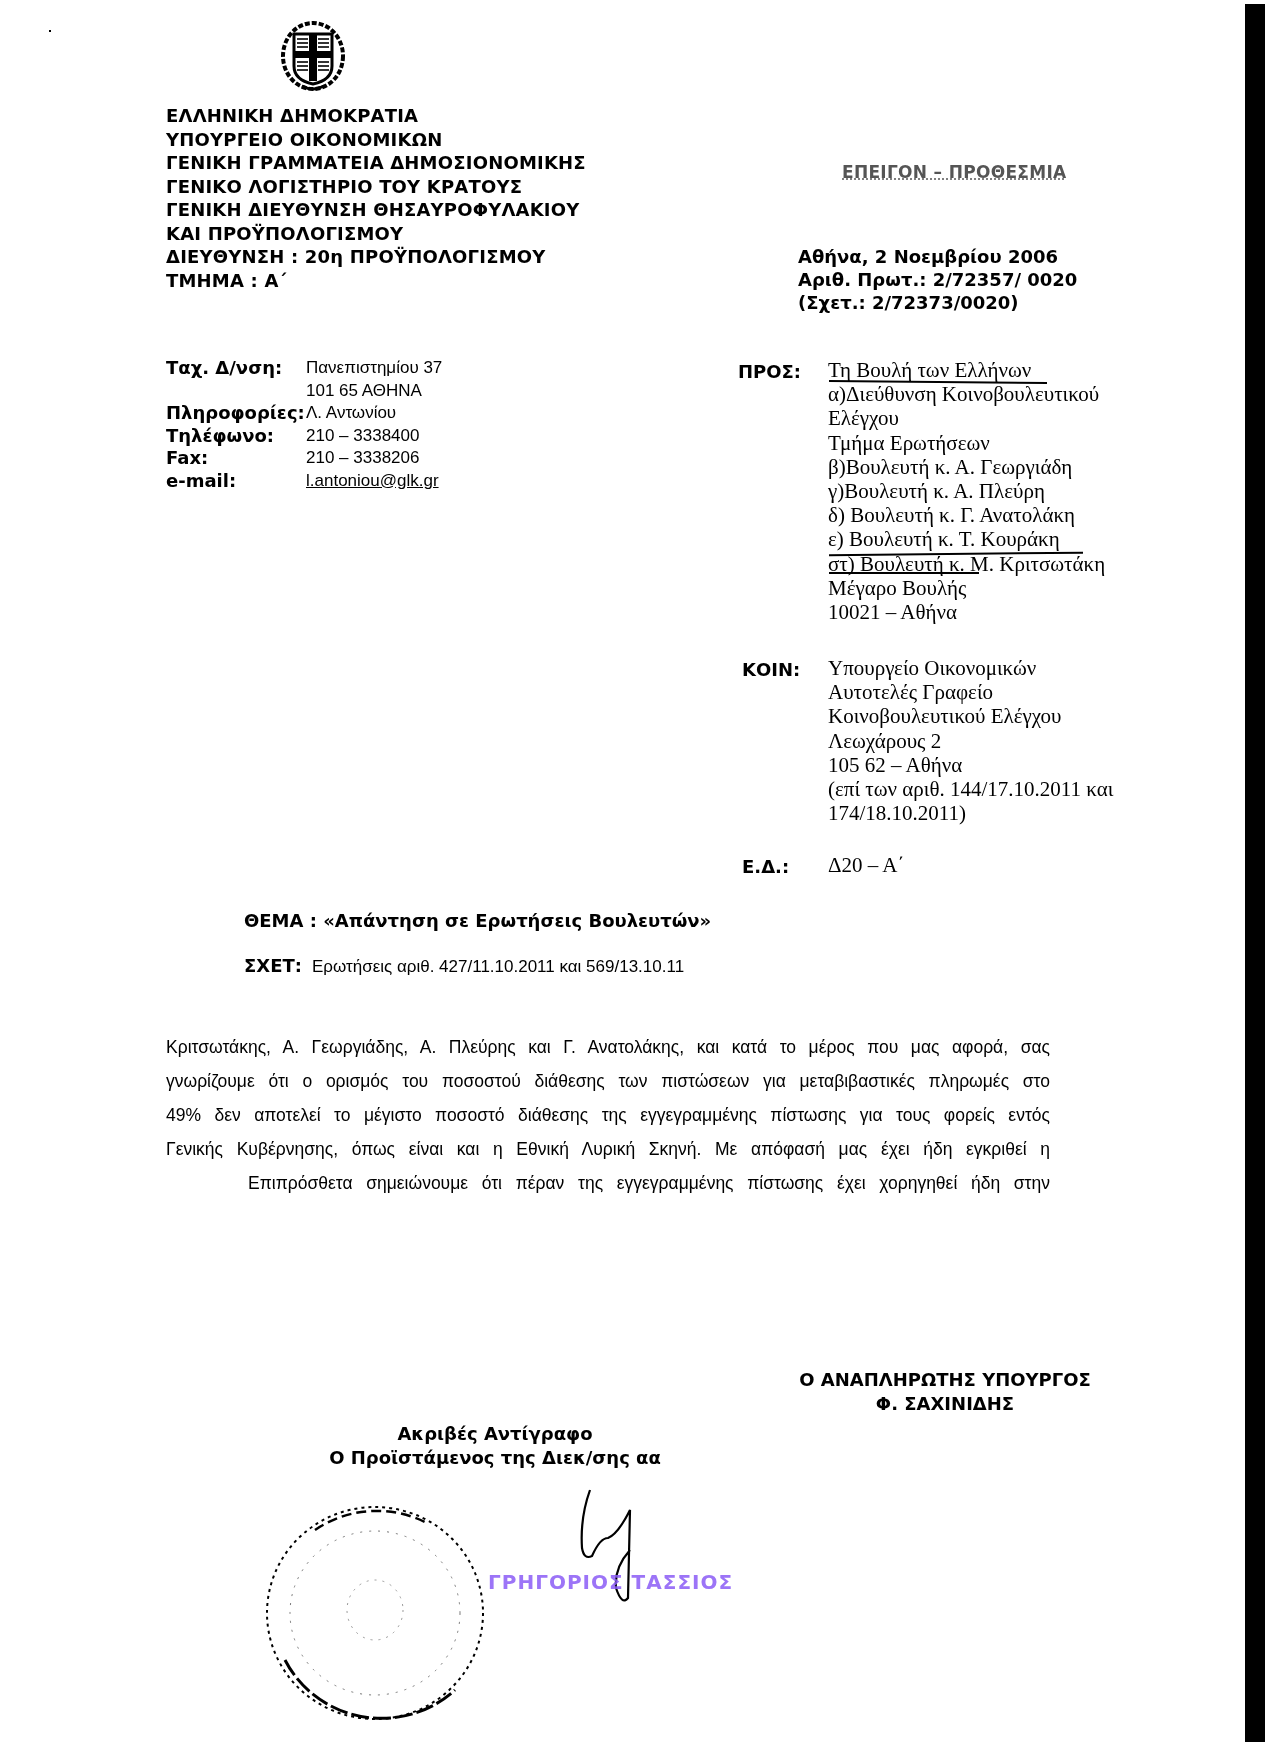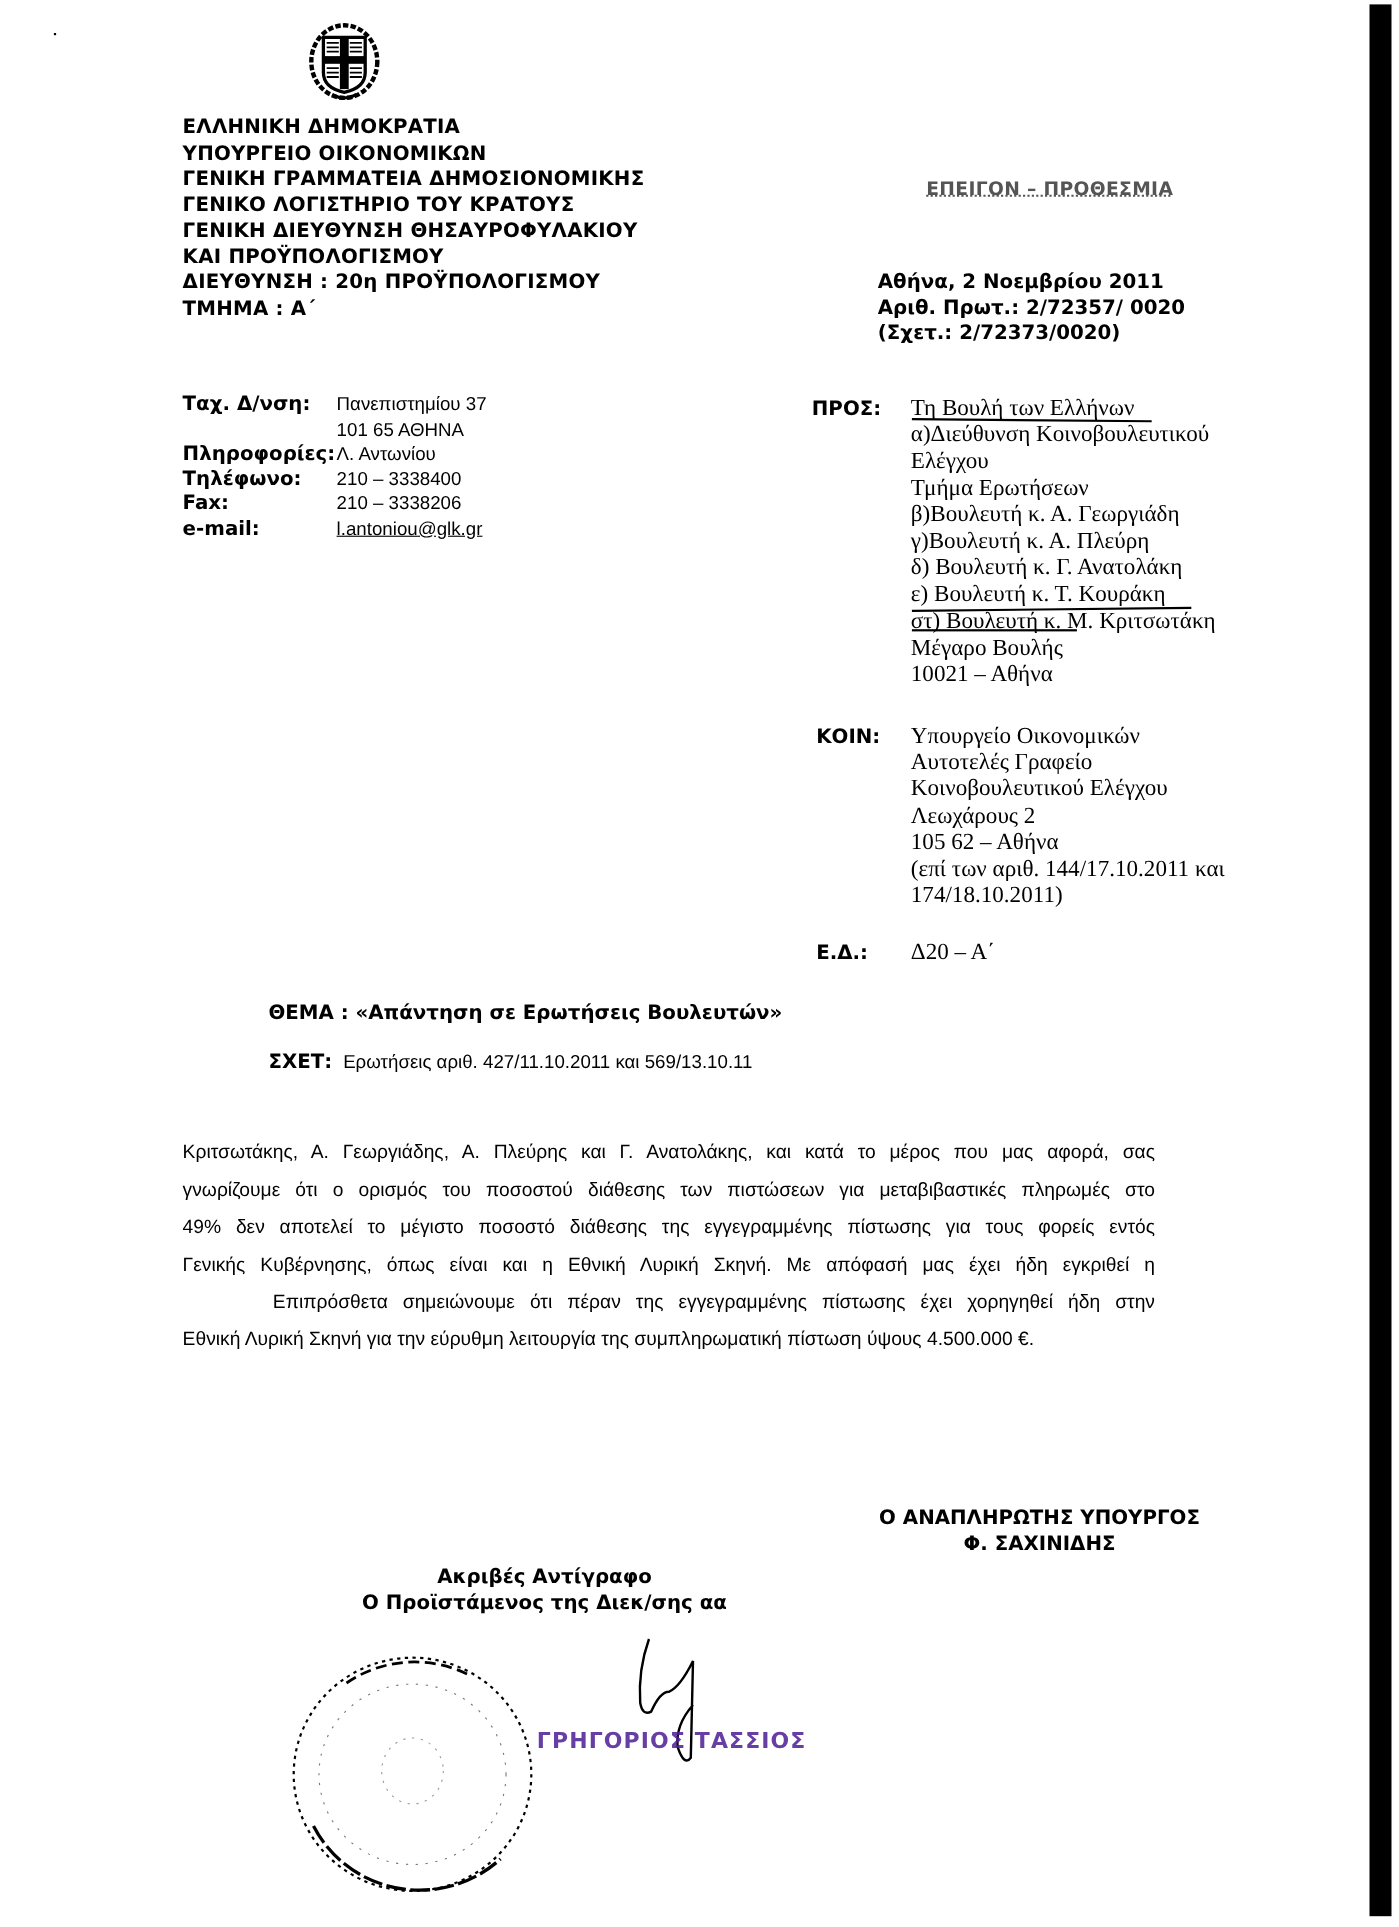--- a/index.html
+++ b/index.html
@@ -23,21 +23,21 @@
   .sxet { font-size: 17px; white-space: nowrap; font-family: "Liberation Sans", sans-serif; }
   .body-line {
     font-size: 17.5px; line-height: 34px; white-space: nowrap;
     font-family: "Liberation Sans", sans-serif; text-align: justify; text-align-last: justify;
     width: 884px;
   }
   .body-line.last { text-align-last: left; }
   .sign { font-size: 18px; font-weight: bold; white-space: nowrap; text-align: center; }
   .right-bar { position: absolute; left: 1245px; top: 4px; width: 20px; height: 1738px; background: #000; }
   .strike { position: absolute; height: 1.5px; background: #000; }
-  .stamp-name { font-size: 20px; font-weight: bold; color: #4c1d95; letter-spacing: 1px; white-space: nowrap; opacity: 0.85; }
+  .stamp-name { font-size: 20px; font-weight: bold; color: #8b5cf6; letter-spacing: 1px; white-space: nowrap; opacity: 0.85; }
 </style>
 </head>
 <body>
 
 <div class="abs" style="left:49px;top:30px;width:2px;height:2px;background:#000;"></div>
 
 <div class="abs" style="left:280px;top:20px;width:66px;height:74px;">
   <svg width="66" height="74" viewBox="0 0 66 74">
     <ellipse cx="33" cy="36" rx="30" ry="33" fill="none" stroke="#000" stroke-width="4" stroke-dasharray="5 2"></ellipse>
     <path d="M14 14 H52 V46 Q52 60 33 64 Q14 60 14 46 Z" fill="#fff" stroke="#000" stroke-width="3"></path>
@@ -68,21 +68,21 @@
   <div class="hdr-line">ΓΕΝΙΚΟ ΛΟΓΙΣΤΗΡΙΟ ΤΟΥ ΚΡΑΤΟΥΣ</div>
   <div class="hdr-line">ΓΕΝΙΚΗ ΔΙΕΥΘΥΝΣΗ ΘΗΣΑΥΡΟΦΥΛΑΚΙΟΥ</div>
   <div class="hdr-line">ΚΑΙ ΠΡΟΫΠΟΛΟΓΙΣΜΟΥ</div>
   <div class="hdr-line">ΔΙΕΥΘΥΝΣΗ : 20η ΠΡΟΫΠΟΛΟΓΙΣΜΟΥ</div>
   <div class="hdr-line">ΤΜΗΜΑ : Α΄</div>
 </div>
 
 <div class="abs urgent" style="left:842px;top:162px;">ΕΠΕΙΓΟΝ – ΠΡΟΘΕΣΜΙΑ</div>
 
 <div class="abs" style="left:798px;top:245px;">
-  <div class="ref-line">Αθήνα, 2 Νοεμβρίου 2011</div>
+  <div class="ref-line">Αθήνα, 2 Νοεμβρίου 2006</div>
   <div class="ref-line">Αριθ. Πρωτ.: 2/72357/ 0020</div>
   <div class="ref-line">(Σχετ.: 2/72373/0020)</div>
 </div>
 
 <div class="abs" style="left:166px;top:357px;width:360px;">
   <div style="display:flex;">
     <div class="contact-label" style="width:140px;">Ταχ. Δ/νση:</div>
     <div class="contact-val">Πανεπιστημίου 37</div>
   </div>
   <div style="display:flex;">
@@ -145,21 +145,20 @@
   <span class="subject">ΣΧΕΤ:</span>
   <span class="sxet" style="margin-left:10px;">Ερωτήσεις αριθ. 427/11.10.2011 και 569/13.10.11</span>
 </div>
 
 <div class="abs" style="left:166px;top:1030px;">
   <div class="body-line">Κριτσωτάκης, Α. Γεωργιάδης, Α. Πλεύρης και Γ. Ανατολάκης, και κατά το μέρος που μας αφορά, σας</div>
   <div class="body-line">γνωρίζουμε ότι ο ορισμός του ποσοστού διάθεσης των πιστώσεων για μεταβιβαστικές πληρωμές στο</div>
   <div class="body-line">49% δεν αποτελεί το μέγιστο ποσοστό διάθεσης  της εγγεγραμμένης πίστωσης για τους φορείς εντός</div>
   <div class="body-line">Γενικής Κυβέρνησης, όπως είναι και η Εθνική Λυρική Σκηνή. Με απόφασή μας έχει ήδη εγκριθεί η</div>
   <div class="body-line" style="padding-left:82px;width:802px;">Επιπρόσθετα σημειώνουμε ότι πέραν της εγγεγραμμένης πίστωσης έχει χορηγηθεί ήδη στην</div>
-  <div class="body-line last">Εθνική Λυρική Σκηνή για την εύρυθμη λειτουργία της συμπληρωματική πίστωση ύψους 4.500.000 €.</div>
 </div>
 
 <div class="abs" style="left:770px;top:1368px;width:350px;">
   <div class="sign" style="line-height:24px;">Ο  ΑΝΑΠΛΗΡΩΤΗΣ ΥΠΟΥΡΓΟΣ</div>
   <div class="sign" style="line-height:24px;">Φ. ΣΑΧΙΝΙΔΗΣ</div>
 </div>
 
 <div class="abs" style="left:280px;top:1422px;width:430px;">
   <div class="sign" style="line-height:24px;">Ακριβές Αντίγραφο</div>
   <div class="sign" style="line-height:24px;">Ο Προϊστάμενος της Διεκ/σης αα</div>

